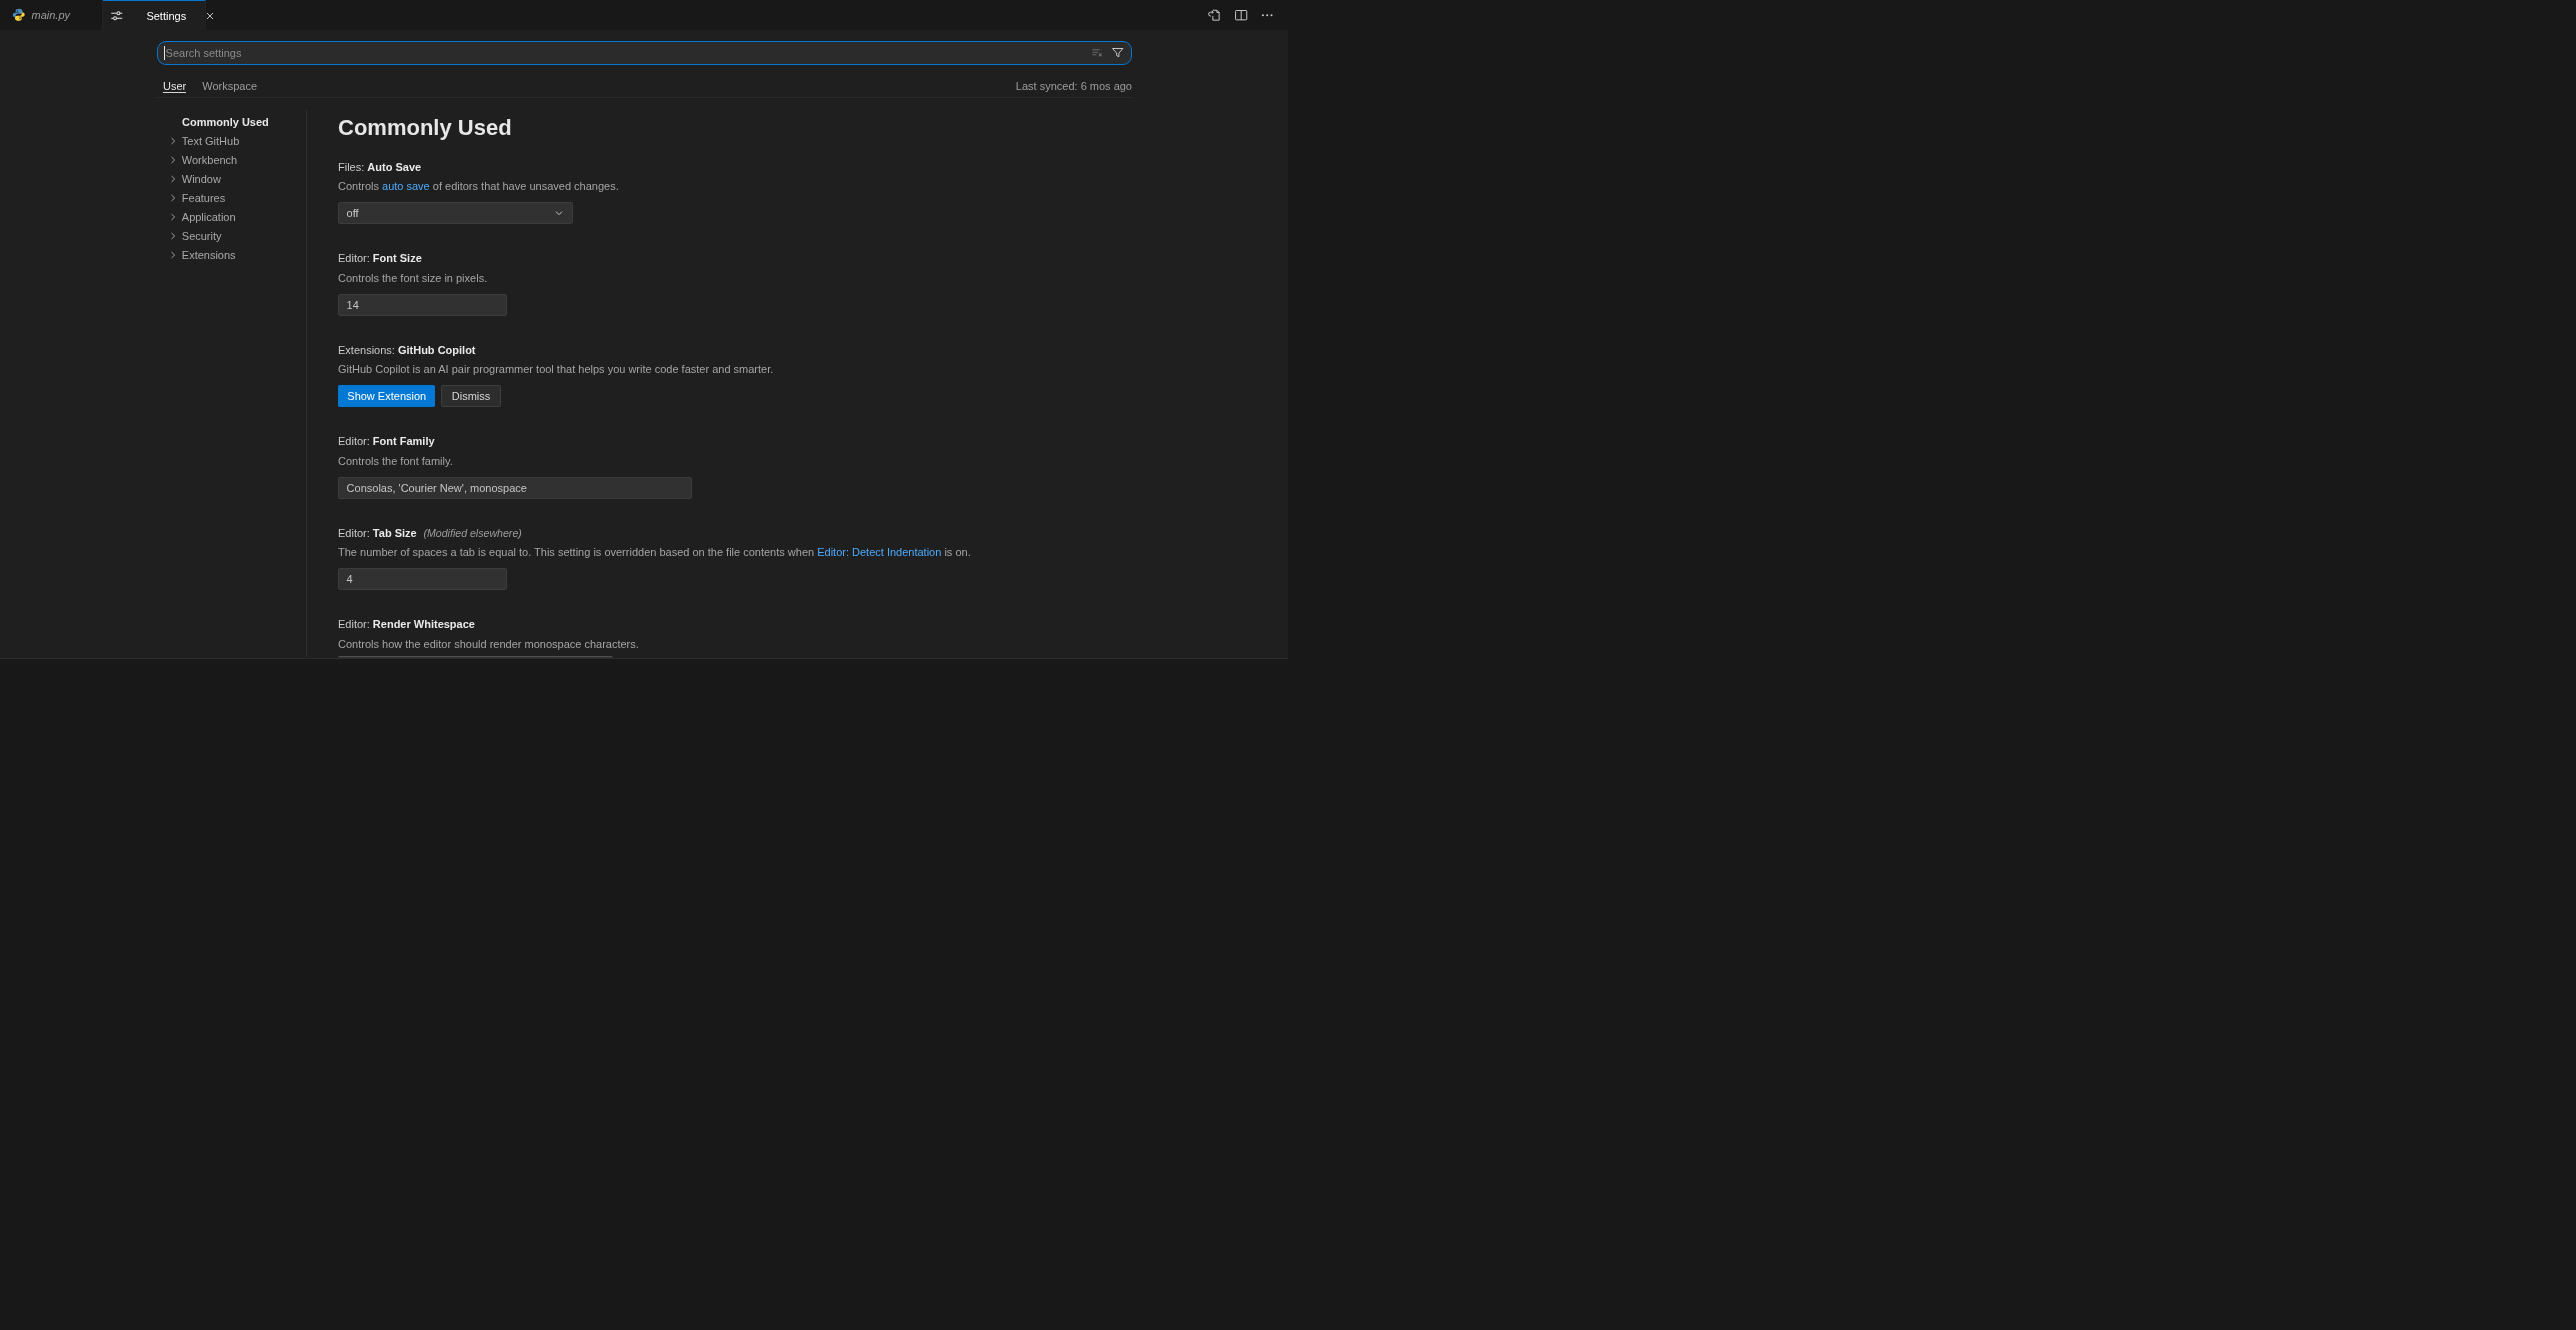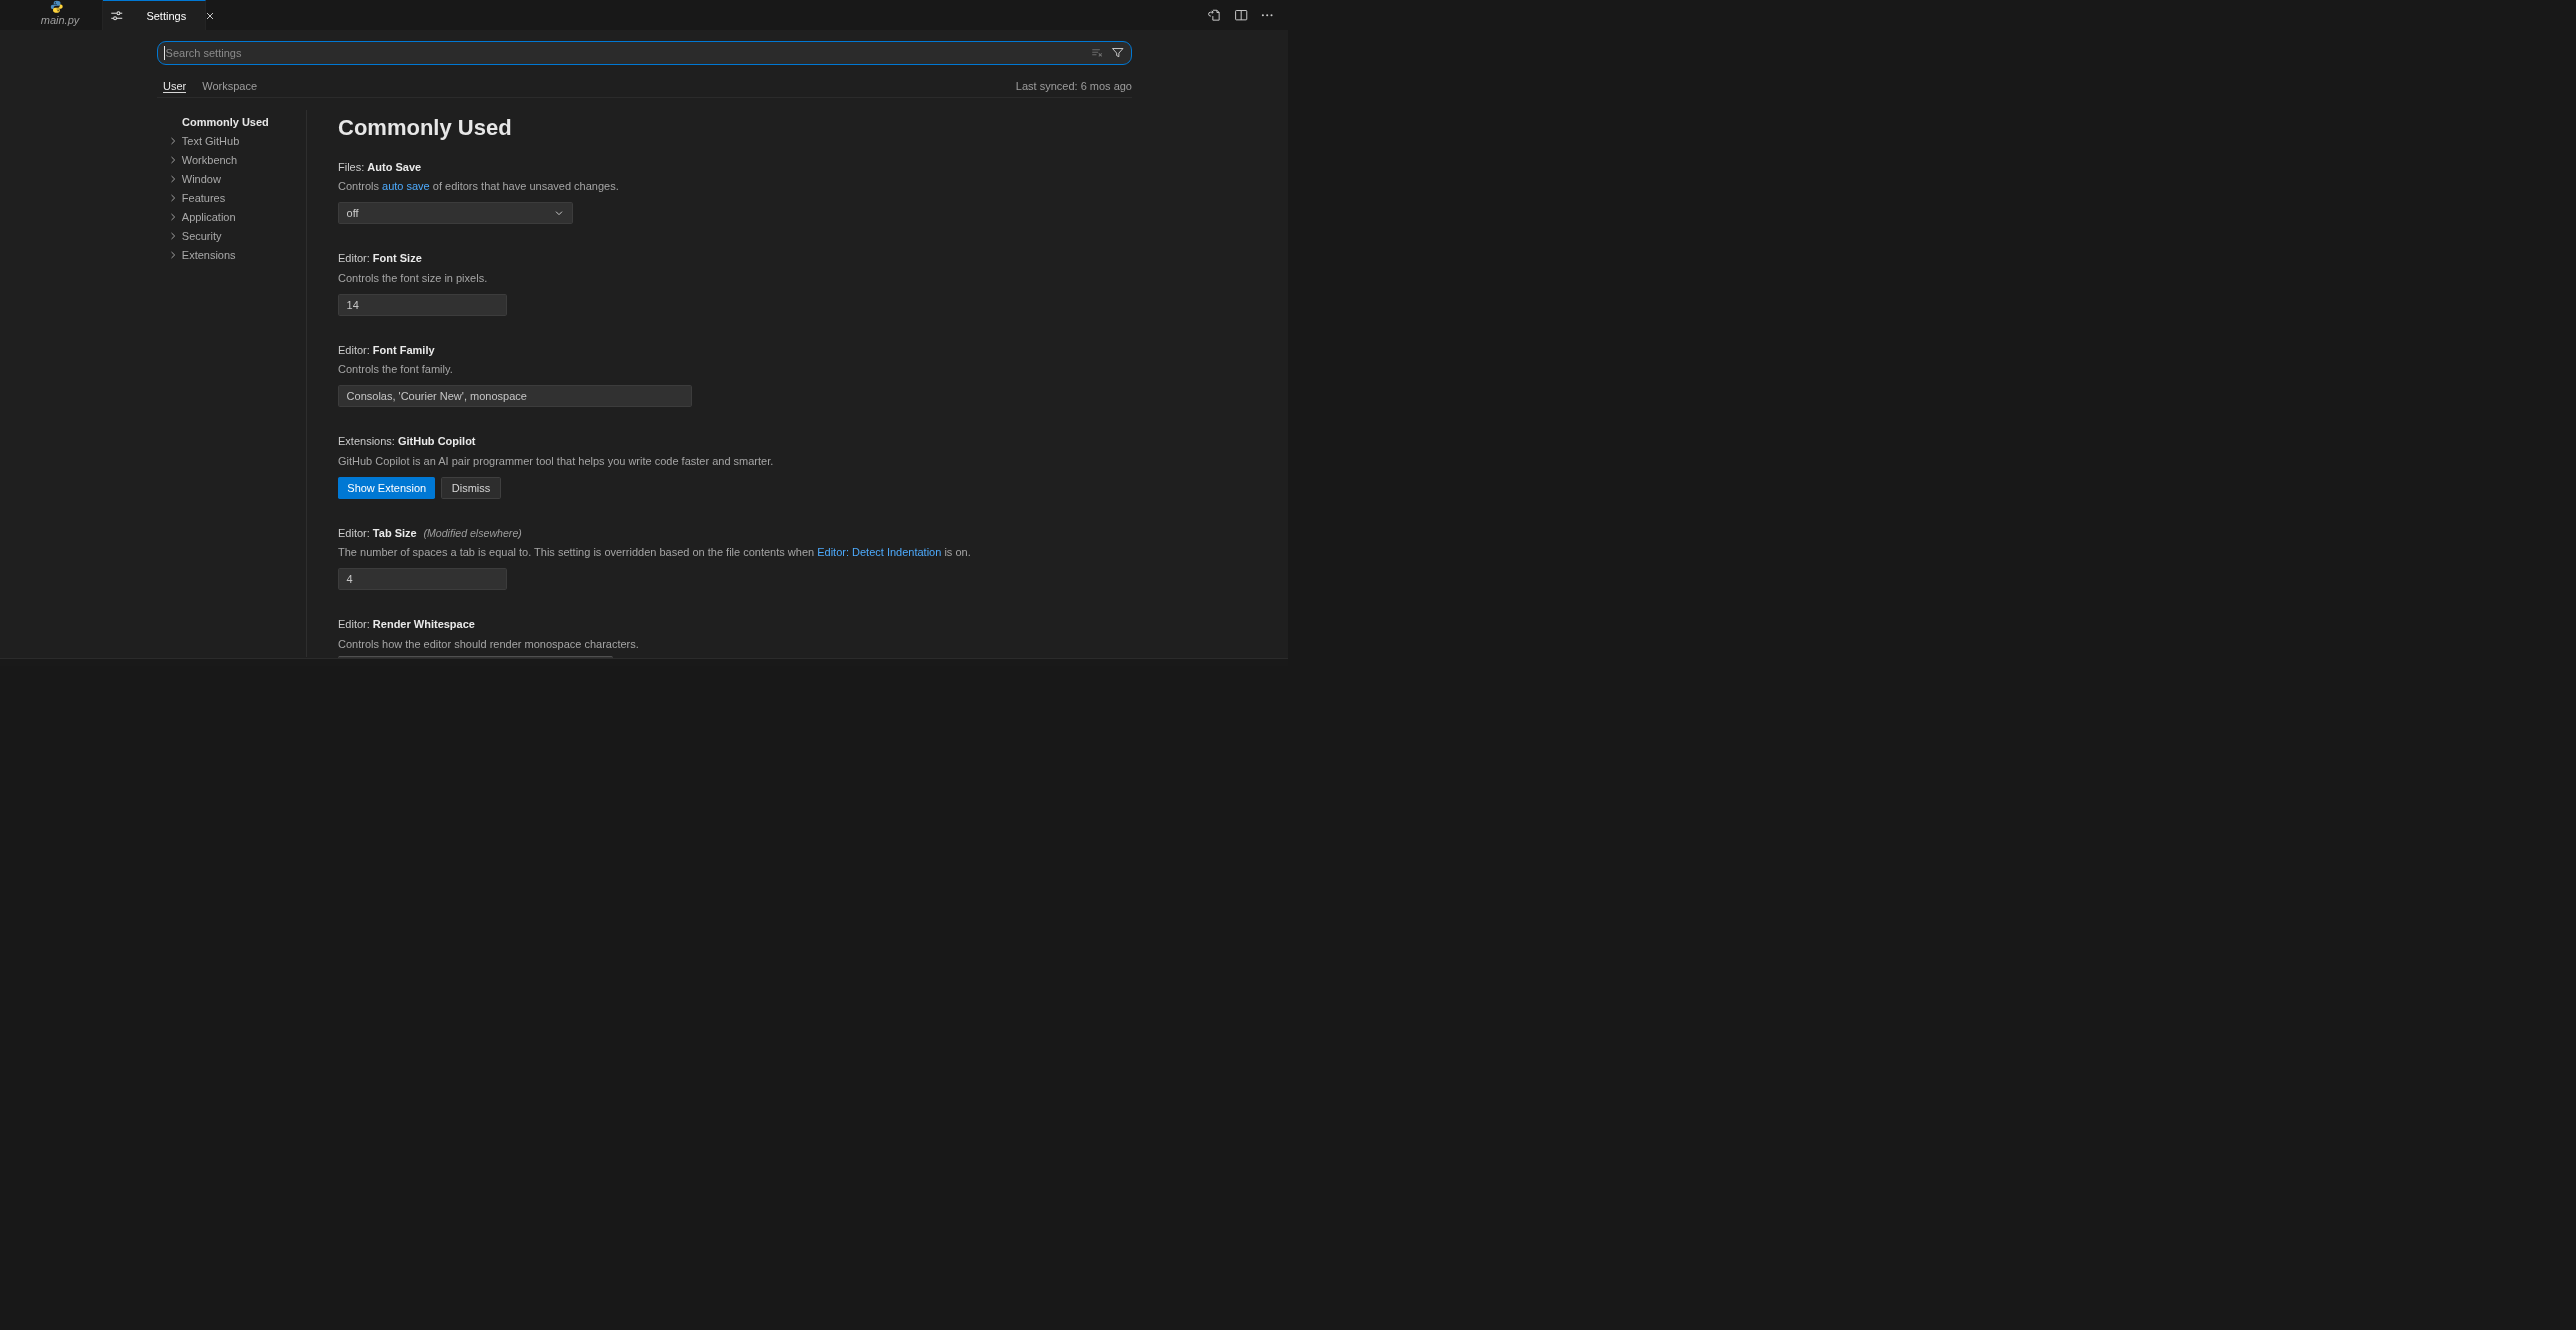--- a/index.html
+++ b/index.html
@@ -8,21 +8,21 @@
     width:1288px; height:666px; overflow:hidden;
     font-family:"Liberation Sans","DejaVu Sans",sans-serif;
     -webkit-user-select:none;
   }
   .app { width:1288px; height:666px; position:relative; }
 
   
   .tab-bar { height:30px; background:#181818; display:flex; align-items:stretch; }
   .tab { display:flex; align-items:center; font-size:11px; position:relative; }
   .tab.preview { width:103px; padding-left:12px; color:#9d9d9d; background:#181818;
-                 border-right:0.8px solid #242424;flex-direction:column; }
+                 border-right:0.8px solid #242424; }
   .tab.preview .tab-label { font-style:italic; margin-left:6px; }
   .tab.active { width:103px; padding:0 6.8px; background:#1f1f1f; color:#ffffff;
                 border-top:1.7px solid #0078d4; border-right:0.8px solid #242424;gap:18px; }
   .tab.active .tab-label { margin-left:5.1px; }
   .tab .close-btn { margin-left:auto; width:15.2px; height:15.2px; display:flex;
                     align-items:center; justify-content:center; border-radius:2.5px; color:#cccccc; }
   .tab-actions { margin-left:auto; display:flex; align-items:center; gap:11px;
                  padding-right:13.5px; color:#c9c9c9; }
   .action-btn { width:15.2px; height:15.2px; display:flex; align-items:center; justify-content:center; }
 
@@ -250,35 +250,35 @@
             </div>
           </div>
           <div class="setting">
             <div class="s-label"><span class="s-cat">Editor: </span><span class="s-name">Font Size</span></div>
             <div class="s-desc"><span>Controls the font size in pixels.</span></div>
             <div class="ctl-input" style="width: 169px;">
               <span>14</span>
             </div>
           </div>
           <div class="setting">
-            <div class="s-label"><span class="s-cat">Editor: </span><span class="s-name">Font Family</span></div>
-            <div class="s-desc"><span>Controls the font family.</span></div>
-            <div class="ctl-input" style="width: 354px;">
-              <span>Consolas, 'Courier New', monospace</span>
-            </div>
-          </div>
-          <div class="setting">
             <div class="s-label"><span class="s-cat">Extensions: </span><span class="s-name">GitHub Copilot</span></div>
             <div class="s-desc"><span>GitHub Copilot is an AI pair programmer tool that helps you write code faster and smarter.</span></div>
             <div class="ctl-buttons">
               <div class="btn primary">Show Extension</div>
               <div class="btn secondary">Dismiss</div>
             </div>
           </div>
           <div class="setting">
+            <div class="s-label"><span class="s-cat">Editor: </span><span class="s-name">Font Family</span></div>
+            <div class="s-desc"><span>Controls the font family.</span></div>
+            <div class="ctl-input" style="width: 354px;">
+              <span>Consolas, 'Courier New', monospace</span>
+            </div>
+          </div>
+          <div class="setting">
             <div class="s-label"><span class="s-cat">Editor: </span><span class="s-name">Tab Size</span><span class="s-note">(Modified elsewhere)</span></div>
             <div class="s-desc"><span>The number of spaces a tab is equal to. This setting is overridden based on the file contents when </span><span class="s-link">Editor: Detect Indentation</span><span> is on.</span></div>
             <div class="ctl-input" style="width: 169px;">
               <span>4</span>
             </div>
           </div>
           <div class="setting">
             <div class="s-label"><span class="s-cat">Editor: </span><span class="s-name">Render Whitespace</span></div>
             <div class="s-desc"><span>Controls how the editor should render monospace characters.</span></div>
             <div class="ctl-select partial" style="width: 275px;">

